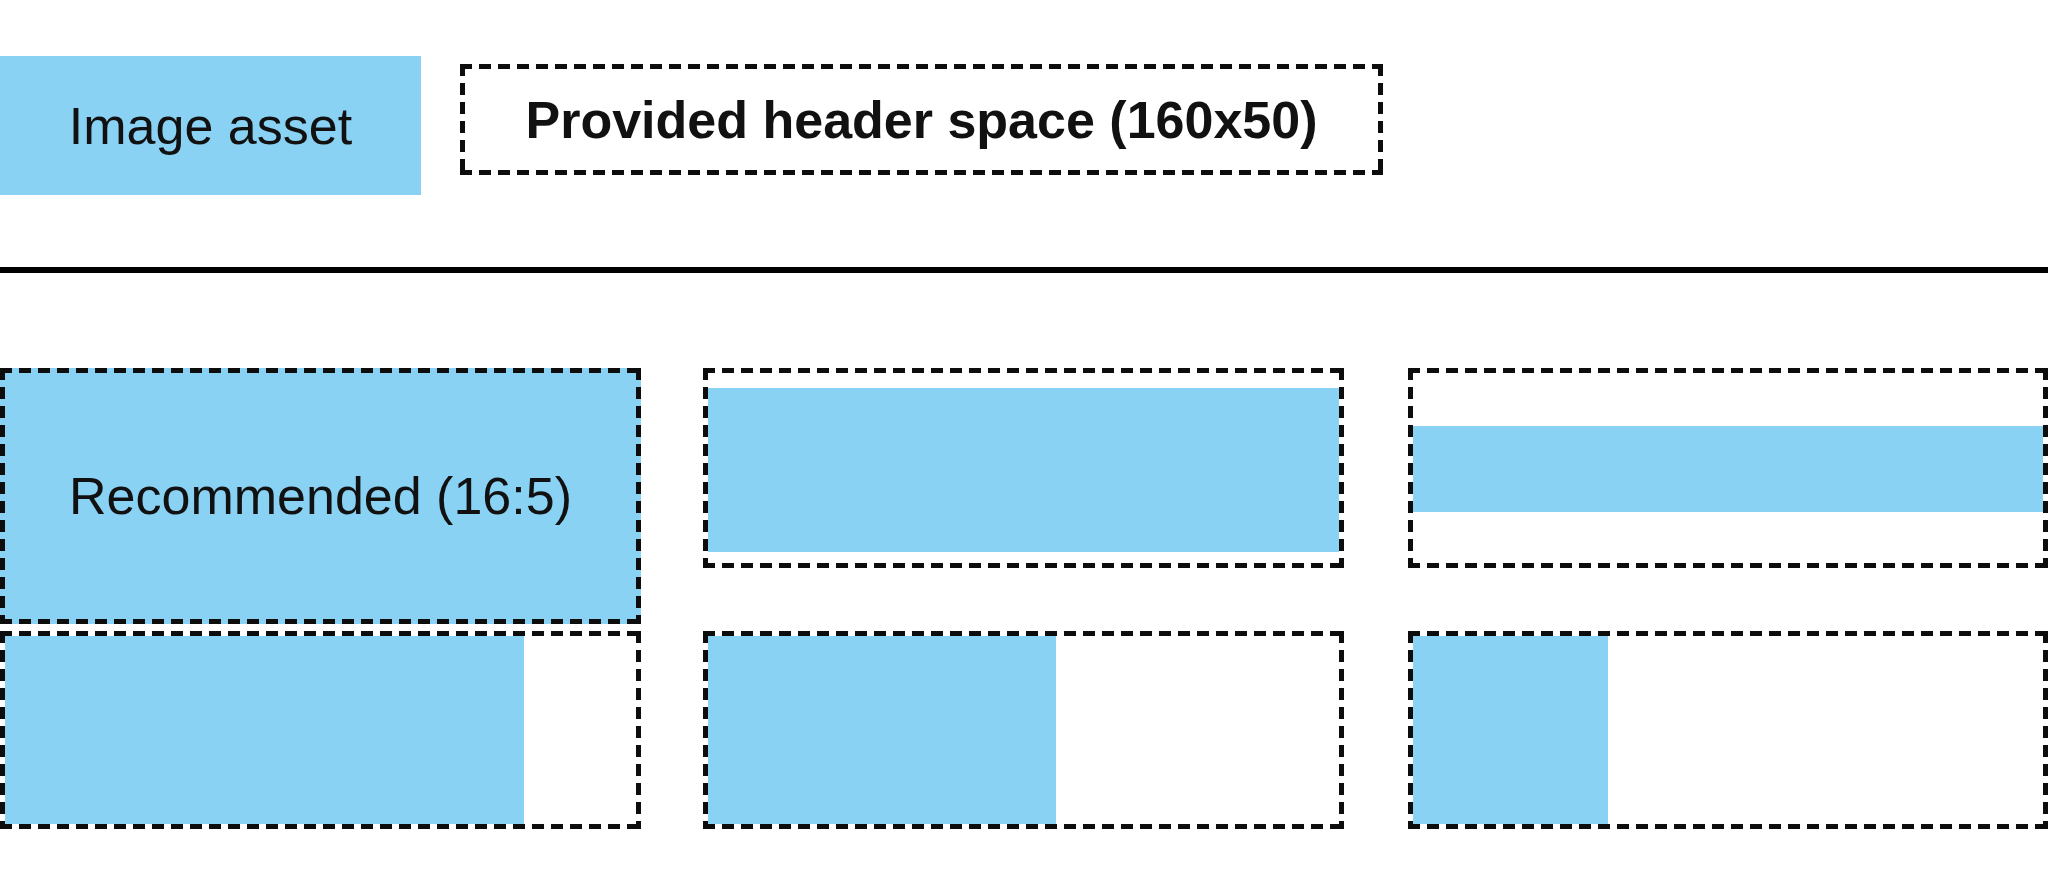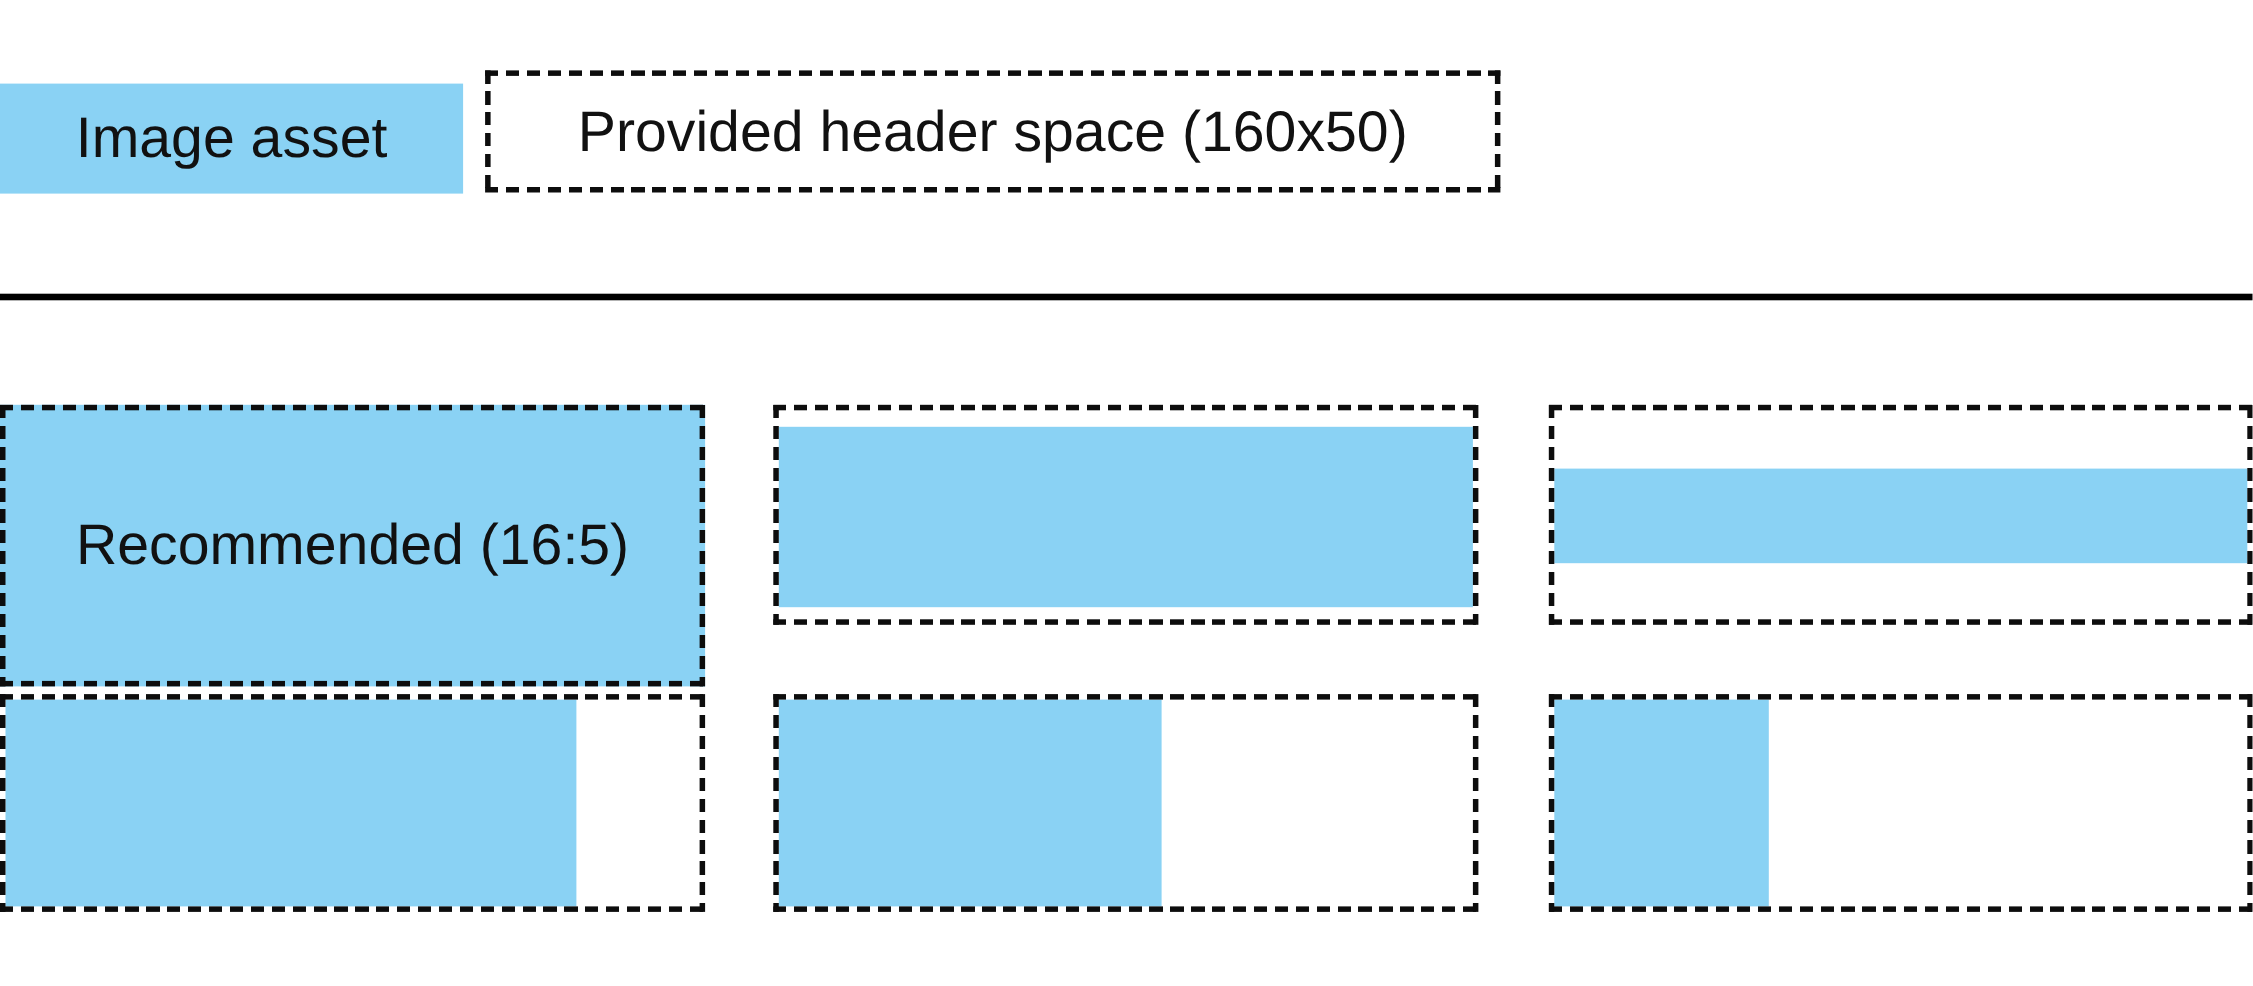--- a/index.html
+++ b/index.html
@@ -30,22 +30,22 @@
     background-position:0 0,0 100%,0 0,100% 0;
     background-repeat:no-repeat;
   }
   .label{
     position:absolute;inset:0;
     display:flex;align-items:center;justify-content:center;
     font-size:52px;line-height:1;white-space:nowrap;
     color:var(--text);
   }
   
-  #legend-asset{left:0;top:76px;width:421px;height:100px;background:var(--image-asset);}
-  #legend-space{left:441px;top:64px;width:923px;height:111px;}
+  #legend-asset{left:0;top:56px;width:421px;height:139px;background:var(--image-asset);}
+  #legend-space{left:460px;top:64px;width:923px;height:111px;font-weight:bold;}
   
   #divider{left:0;top:267px;width:2048px;height:6px;background:var(--divider);}
   
   .cell{position:absolute;}
   #b1{left:0;     top:368px;width:641px;height:256px;}
   #b2{left:703px; top:368px;width:641px;height:200px;}
   #b3{left:1408px;top:368px;width:640px;height:200px;}
   #b4{left:0;     top:631px;width:641px;height:198px;}
   #b5{left:703px; top:631px;width:641px;height:198px;}
   #b6{left:1408px;top:631px;width:640px;height:198px;}

